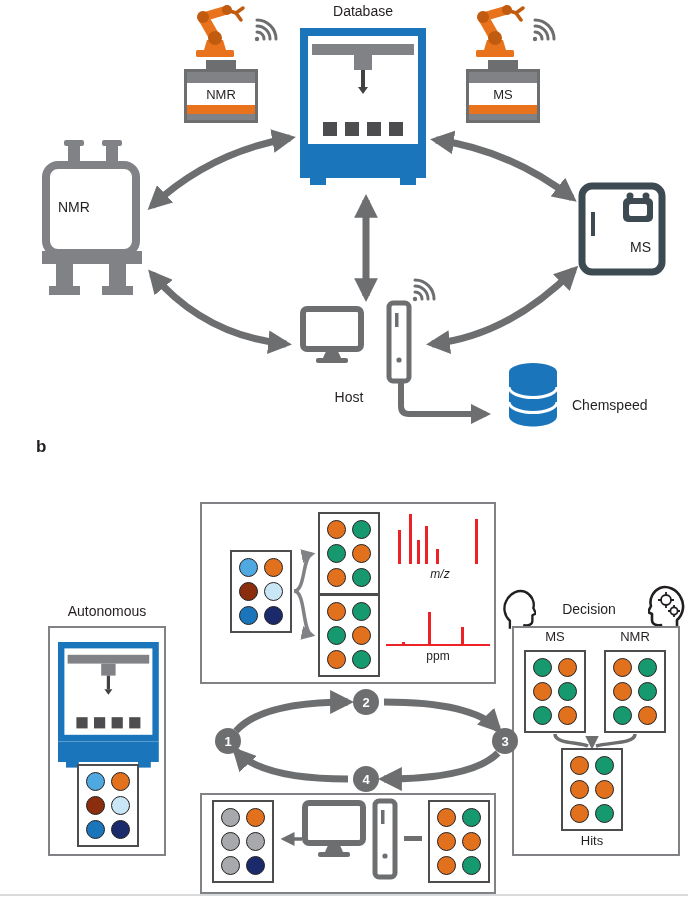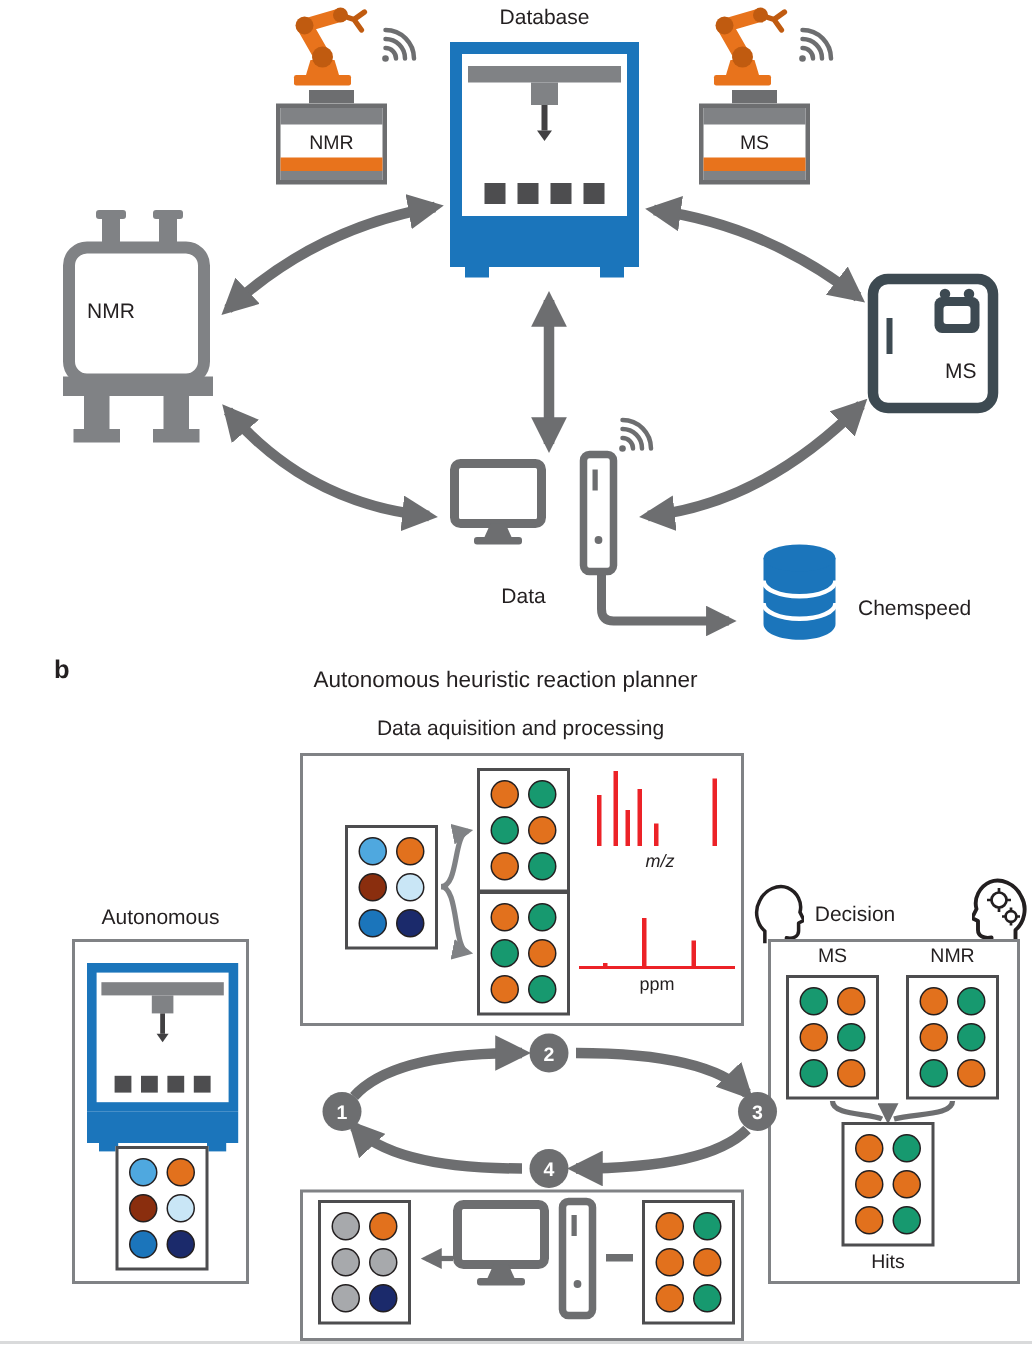--- a/index.html
+++ b/index.html
@@ -212,36 +212,34 @@
   <div class="abs" style="left:410px;top:276px;">
     <svg width="28" height="28" viewBox="0 0 28 28">
       <g fill="none" stroke="#6D6E70" stroke-width="3" stroke-linecap="round">
         <path d="M5,16 A7,7 0 0 1 12,23"></path>
         <path d="M5,10 A13,13 0 0 1 18,23"></path>
         <path d="M5,4 A19,19 0 0 1 24,23"></path>
       </g>
       <circle cx="5" cy="23" r="2.2" fill="#6D6E70"></circle>
     </svg>
   </div>
-  <span class="lbl center" style="left:349px;top:390px;">Data</span>
+  <span class="lbl center" style="left:349px;top:390px;">Host</span>
 
   <div class="abs" style="left:504px;top:360px;">
     <svg width="58" height="68" viewBox="0 0 58 68">
       <path d="M5,12 V56 C5,62 15.7,66.5 29,66.5 S53,62 53,56 V12" fill="#1B75BB"></path>
       <ellipse cx="29" cy="12" rx="24" ry="9" fill="#1B75BB"></ellipse>
       <path d="M5,27 C5,33 15.7,37.5 29,37.5 S53,33 53,27" fill="none" stroke="#fff" stroke-width="3"></path>
       <path d="M5,42 C5,48 15.7,52.5 29,52.5 S53,48 53,42" fill="none" stroke="#fff" stroke-width="3"></path>
     </svg>
   </div>
   <span class="lbl" style="left:572px;top:398px;">Chemspeed</span>
 
   <span class="lbl bold" style="left:36px;top:438px;font-size:17px;">b</span>
-  <span class="lbl center" style="left:337px;top:446px;font-size:15px;">Autonomous heuristic reaction planner</span>
-
-  <span class="lbl center" style="left:347px;top:478px;">Data aquisition and processing</span>
+
   <div class="panel-box" style="left:200px;top:502px;width:292px;height:178px;"></div>
 
   <div class="dot-grid" style="left:230px;top:550px;">
       <div class="dot" style="background: rgb(79, 168, 223);"></div>
       <div class="dot" style="background: rgb(226, 113, 29);"></div>
       <div class="dot" style="background: rgb(138, 46, 14);"></div>
       <div class="dot" style="background: rgb(201, 230, 246);"></div>
       <div class="dot" style="background: rgb(27, 117, 187);"></div>
       <div class="dot" style="background: rgb(27, 42, 107);"></div>
     </div>
@@ -320,21 +318,21 @@
       <div class="dot" style="background: rgb(201, 230, 246);"></div>
       <div class="dot" style="background: rgb(27, 117, 187);"></div>
       <div class="dot" style="background: rgb(27, 42, 107);"></div>
     </div>
 
   <div class="abs" style="left:500px;top:588px;">
     <svg width="36" height="42" viewBox="0 0 40 46">
       <path d="M11,45 V36 C5,31 3,21 7,14 C11,5 21,1 28,4 C35,7 39,15 37,22 L40,28 L36,30 V36 C36,40 32,42 27,41 L27,45" fill="none" stroke="#231F20" stroke-width="2.6" stroke-linejoin="round"></path>
     </svg>
   </div>
-  <span class="lbl center" style="left:570px;top:602px;">Decision</span>
+  <span class="lbl center" style="left:589px;top:602px;">Decision</span>
   <div class="abs" style="left:648px;top:584px;">
     <svg width="40" height="46" viewBox="0 0 40 46">
       <path d="M11,45 V36 C5,31 3,21 7,14 C11,5 21,1 28,4 C35,7 39,15 37,22 L40,28 L36,30 V36 C36,40 32,42 27,41 L27,45" fill="none" stroke="#231F20" stroke-width="2.6" stroke-linejoin="round" transform="scale(-1,1) translate(-40,0)"></path>
       <g fill="none" stroke="#231F20" stroke-width="1.8">
         <circle cx="18" cy="16" r="5"></circle>
         <path d="M18,8 V11 M18,21 V24 M10,16 H13 M23,16 H26"></path>
         <circle cx="26" cy="27" r="3.6"></circle>
         <path d="M26,21 V23.4 M26,30.6 V33 M20,27 H22.4 M29.6,27 H32"></path>
       </g>
     </svg>

